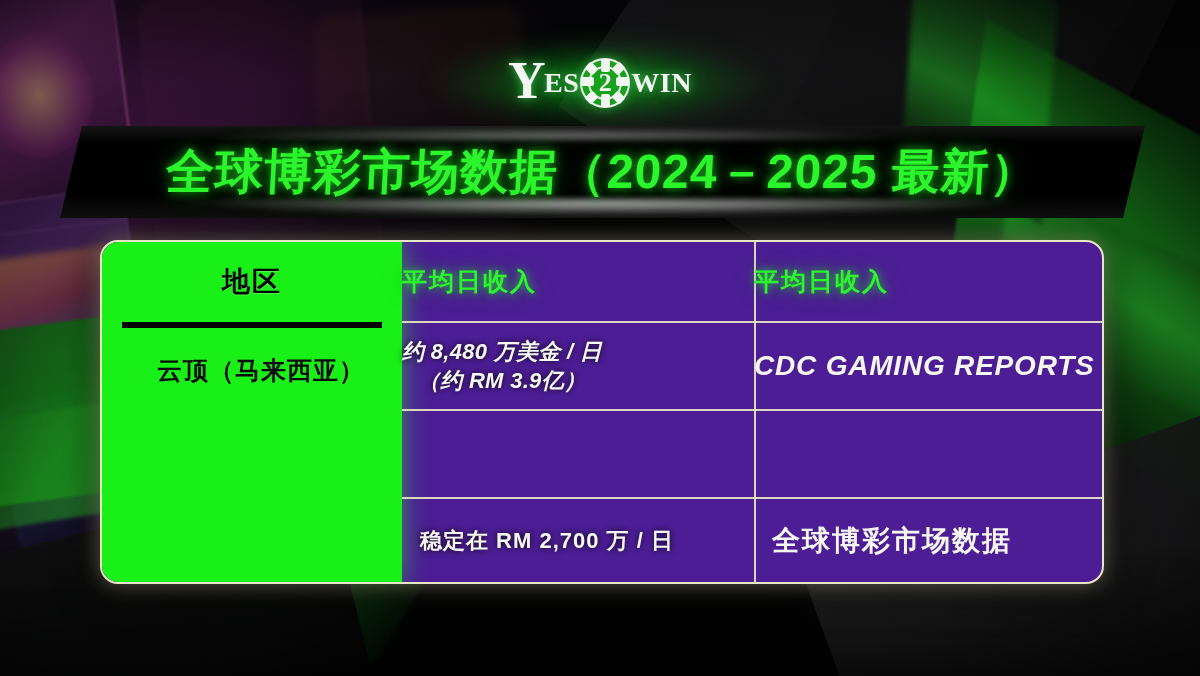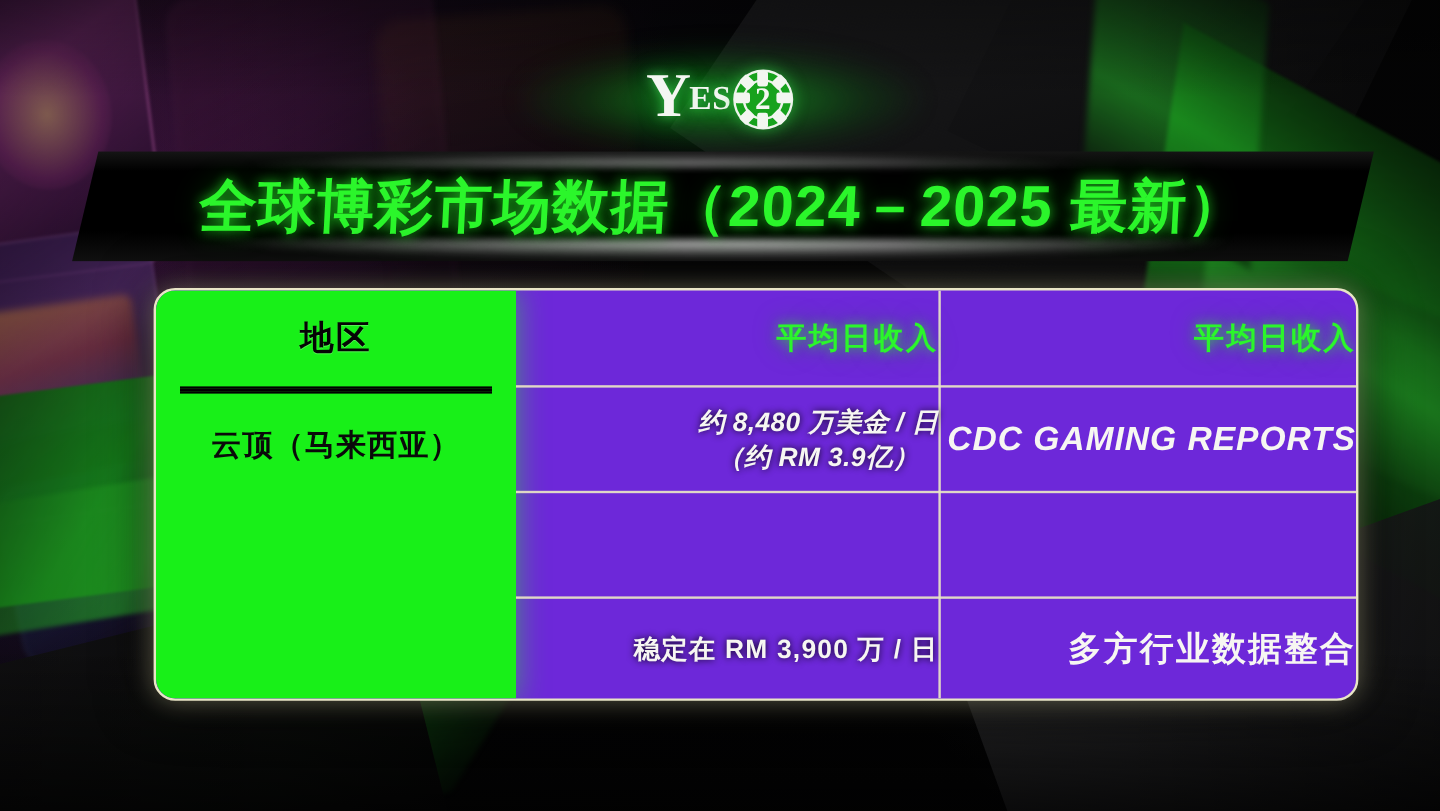--- a/index.html
+++ b/index.html
@@ -114,34 +114,34 @@
   .banner-shine2{position:absolute;left:0;right:0;top:-3px;height:16px;
     background:radial-gradient(ellipse 46% 100% at 46% 100%, rgba(255,255,255,.55), rgba(255,255,255,0) 72%);
     filter:blur(3px);}
   .title{position:relative;z-index:2;font-weight:700;font-size:48px;letter-spacing:1px;
     color:#2bf62b;white-space:nowrap;
     text-shadow:0 0 10px rgba(40,240,40,.70),0 0 24px rgba(20,190,20,.45);
     transform:skewX(-3deg);}
 
   
   .table{position:absolute;left:100px;top:240px;width:1000px;height:340px;z-index:8;
-    background:#6d28d9;border:2px solid #e9e5c6;border-radius:18px;
+    background:#4c1d95;border:2px solid #e9e5c6;border-radius:18px;
     box-shadow:0 0 22px rgba(235,230,180,.38),0 0 46px rgba(0,0,0,.85);
-    display:flex;overflow:hidden;margin-left:28px;}
+    display:flex;overflow:hidden;}
   .col-region{width:300px;flex:0 0 300px;background:#18f018;
     border-radius:16px 0 0 16px;position:relative;
     box-shadow:0 0 26px rgba(40,240,40,.55);display:flex;flex-direction:column;}
   .col-rest{flex:1;display:flex;flex-direction:column;position:relative;}
   .rest-row{display:flex;position:relative;}
-  .rest-row .cell{flex:1;display:flex;align-items:center;justify-content:flex-end;text-align:center;}
+  .rest-row .cell{flex:1;display:flex;align-items:center;justify-content:flex-start;text-align:center;}
   .rest-row .cell.c-income{flex:0 0 352px;}
   .vdiv{position:absolute;left:352px;top:0;bottom:0;width:2px;background:#e9e5c6;opacity:.92;}
 
   .cellbox{display:flex;align-items:center;justify-content:center;text-align:center;position:relative;}
-  .r-head{height:80px;} .r-1{height:88px;} .r-2{height:88px;} .r-3{height:84px;}
+  .r-head{height:80px;} .r-1{height:88px;} .r-2{height:88px;} .r-3{height:84px;padding-left:18px;}
 
   .hsep-green{height:2px;background:#000;margin:0 20px;}
   .hsep-cream{height:2px;background:#e9e5c6;opacity:.92;}
 
   .h-region{font-weight:700;font-size:28px;color:#050505;letter-spacing:2px;
     text-shadow:0 1px 0 rgba(255,255,255,.25);}
   .h-col{font-weight:700;font-size:25px;color:#2bf62b;letter-spacing:2px;
     text-shadow:0 0 9px rgba(40,240,40,.75),0 0 20px rgba(20,180,20,.5);}
   .region-txt{font-weight:700;font-size:25px;color:#0a0a0a;letter-spacing:1px;}
   .val-txt{font-style:italic;font-weight:700;font-size:22px;color:#f6f6f2;line-height:1.32;
@@ -183,20 +183,21 @@
         <i></i>
           <i></i>
           <i></i>
           <i></i>
           <i></i>
           <i></i>
           <i></i>
           <i></i>
         <span>2</span>
       </span>
+      <span class="logo-txt">WIN</span>
     </div>
   </div>
 
   <div class="banner">
     <div class="banner-shine2"></div>
     <div class="banner-shine"></div>
     <div class="title">全球博彩市场数据（2024－2025 最新）</div>
   </div>
 
   <div class="table">
@@ -238,21 +239,21 @@
         </div>
       </div>
       <div class="hsep-cream"></div>
 
       <div class="rest-row r-2">
       </div>
       <div class="hsep-cream"></div>
 
       <div class="rest-row r-3">
         <div class="cell c-income">
-          <span class="val-txt cn">稳定在 RM 3,900 万 / 日</span>
+          <span class="val-txt cn">稳定在 RM 2,700 万 / 日</span>
         </div>
         <div class="cell">
-          <span class="src-txt cn">多方行业数据整合</span>
+          <span class="src-txt cn">全球博彩市场数据</span>
         </div>
       </div>
     </div>
   </div>
 </div>
 
 </body></html>

